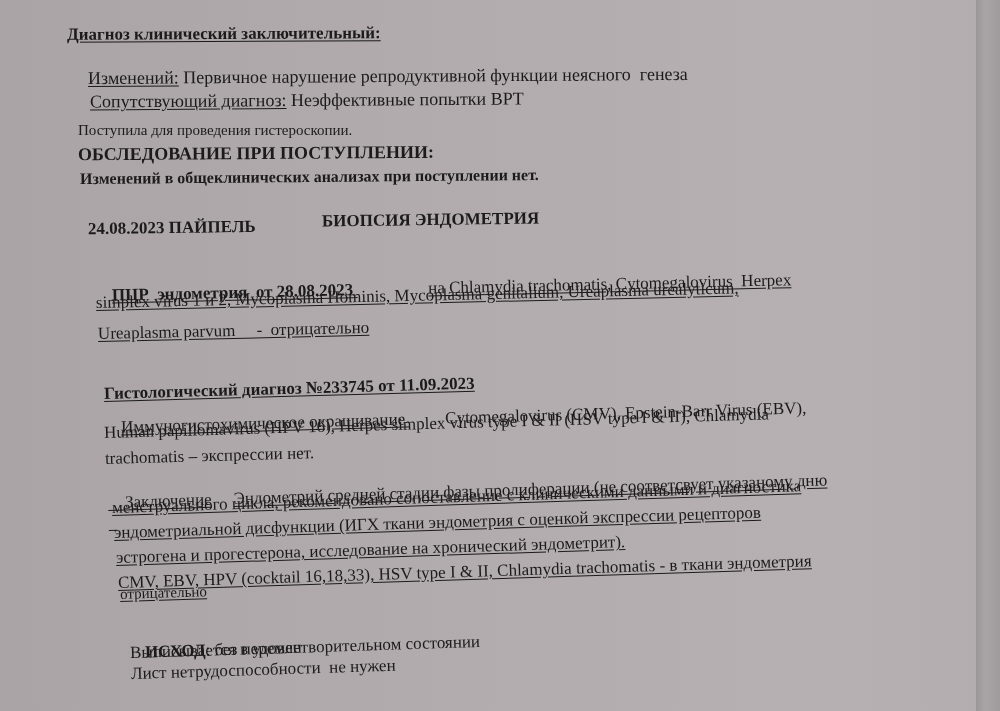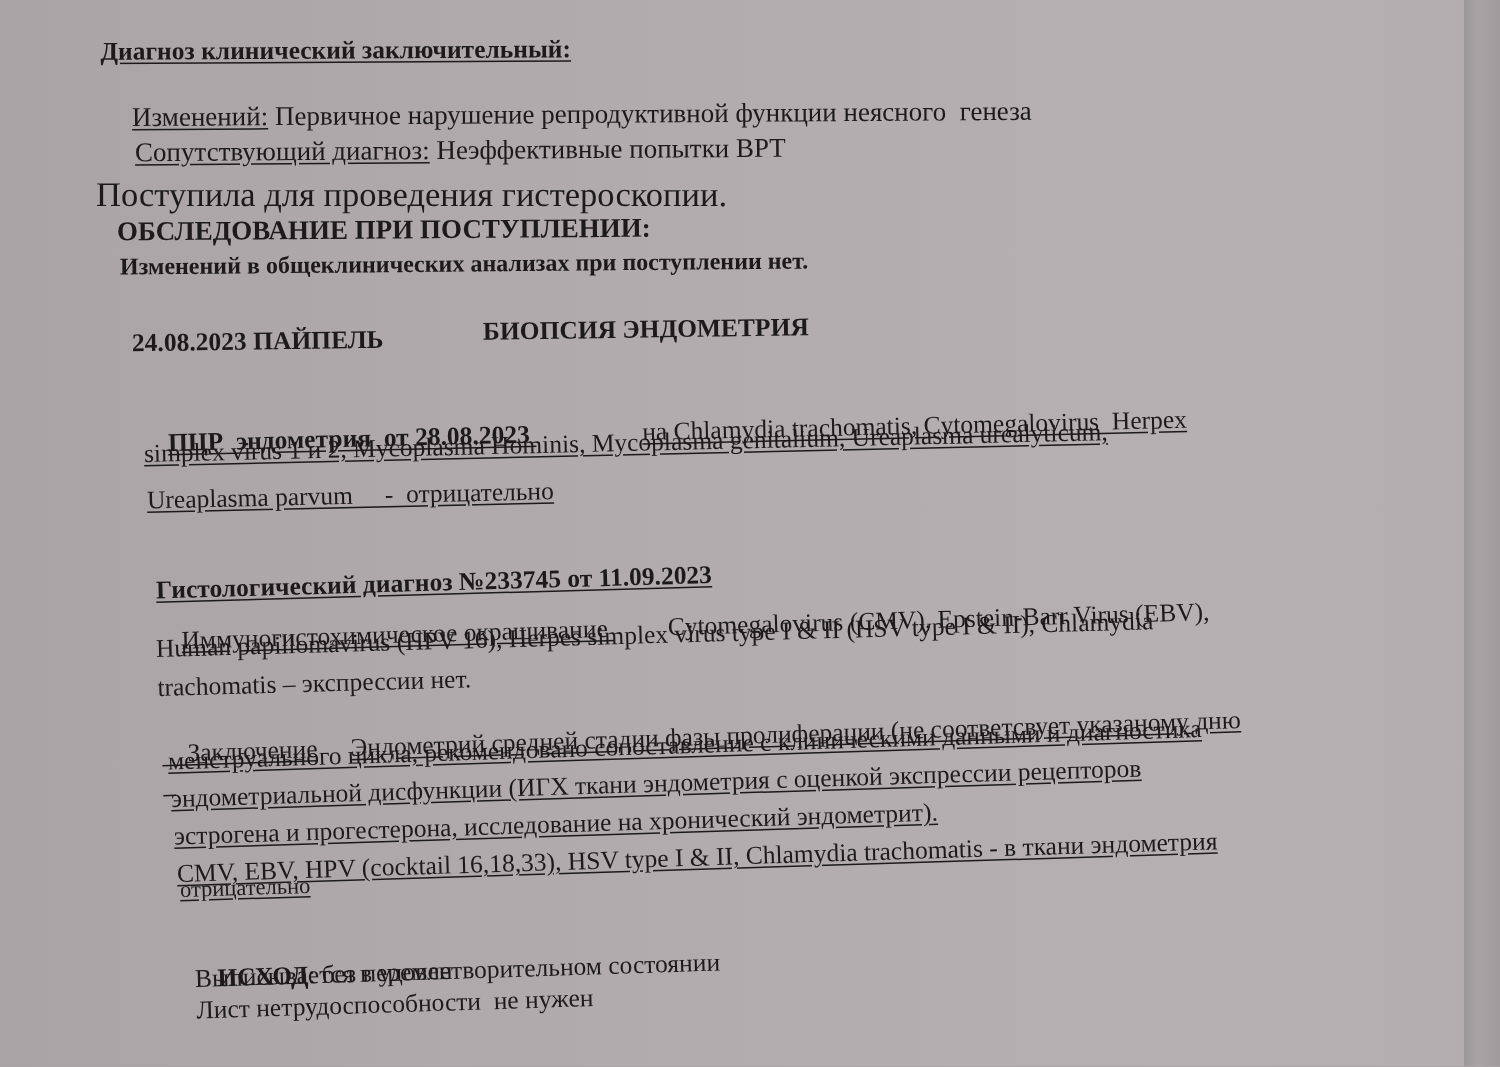--- a/index.html
+++ b/index.html
@@ -30,21 +30,21 @@
   <div class="line b u" style="left:67px;top:24px;transform:rotate(-0.3deg);">Диагноз клинический заключительный:</div>
 
   <div class="line" style="left:70px;top:46px;font-size:18px;transform:rotate(-0.4deg);">
     <span class="u">Изменений:</span><span> Первичное нарушение репродуктивной функции неясного  генеза</span>
   </div>
 
   <div class="line" style="left:72px;top:70px;font-size:18px;transform:rotate(-0.4deg);">
     <span class="u">Сопутствующий диагноз:</span><span> Неэффективные попытки ВРТ</span>
   </div>
 
-  <div class="line" style="left:64px;top:120px;font-size:23px;">Поступила для проведения гистероскопии.</div>
+  <div class="line" style="left:78px;top:120px;font-size:15px;">Поступила для проведения гистероскопии.</div>
 
   <div class="line b" style="left:78px;top:143px;font-size:18px;transform:rotate(-0.4deg);">ОБСЛЕДОВАНИЕ ПРИ ПОСТУПЛЕНИИ:</div>
 
   <div class="line b" style="left:80px;top:167px;font-size:16px;transform:rotate(-0.5deg);">Изменений в общеклинических анализах при поступлении нет.</div>
 
   <div class="line b" style="left:88px;top:218px;font-size:17px;transform:rotate(-0.8deg);">24.08.2023 ПАЙПЕЛЬ</div>
   <div class="line b" style="left:322px;top:210px;font-size:17px;transform:rotate(-0.8deg);">БИОПСИЯ ЭНДОМЕТРИЯ</div>
 
   <div class="line" style="left:95px;top:266px;width:760px;transform:rotate(-1.3deg);transform-origin:left center;">
     <span class="b u">ПЦР  эндометрия  от 28.08.2023</span><span class="u" style="display:inline-block;width:75px;"> </span><span class="u">на Chlamydia trachomatis, Cytomegalovirus  Herpex</span>

